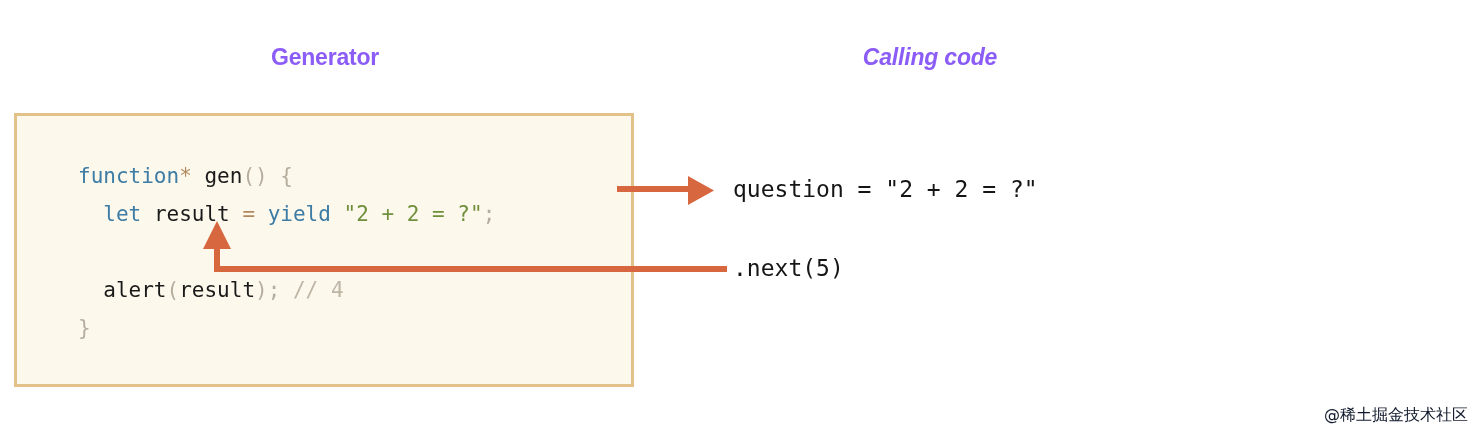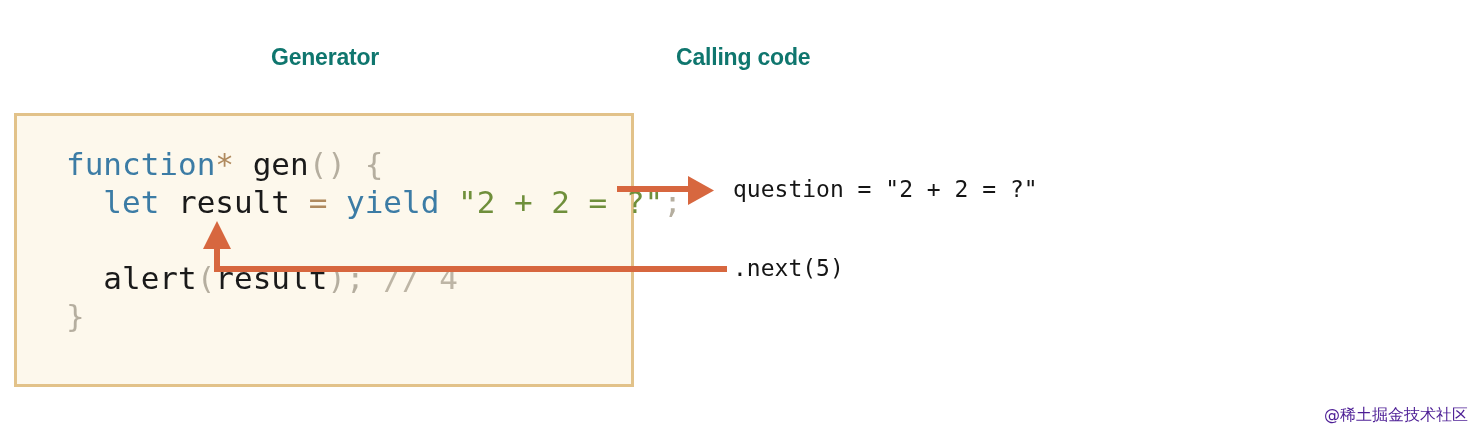--- a/index.html
+++ b/index.html
@@ -15,55 +15,56 @@
     font-family: "Liberation Sans", sans-serif;
     -webkit-font-smoothing: antialiased;
   }
 
   
   .heading {
     position: absolute;
     font-family: "Liberation Sans", sans-serif;
     font-weight: bold;
     font-size: 23px;
-    color: #0f766e;
+    color: #8b5cf6;
     letter-spacing: -0.2px;
     white-space: nowrap;
   }
   #heading-generator {
     left: 0;
     top: 44px;
     width: 650px;
     text-align: center;
   }
   #heading-calling {
-    left: 676px;
+    left: 740px;
     top: 44px;
     width: 380px;
-    text-align: left;
+    text-align: center;
+    font-style: italic;
   }
 
   
   #code-card {
     position: absolute;
     left: 14px;
     top: 113px;
     width: 620px;
     height: 274px;
     box-sizing: border-box;
     background: #fdf8ec;
     border: 3px solid #e2c289;
   }
   #code-block {
     position: absolute;
     left: 49px;
     top: 29px;
-    margin: 0;
+    margin: 12px;
     font-family: "DejaVu Sans Mono", "Liberation Mono", monospace;
-    font-size: 31px;
+    font-size: 21px;
     line-height: 38px;
     white-space: pre;
     color: #1a1a1a;
   }
   .tok-kw      { color: #3c7ca5; }
   .tok-op      { color: #b08a5e; }
   .tok-name    { color: #1a1a1a; }
   .tok-punct   { color: #b5ae9f; }
   .tok-string  { color: #6f8f3b; }
   .tok-comment { color: #bdb5a5; }
@@ -89,21 +90,21 @@
     pointer-events: none;
   }
 
   
   #watermark {
     position: absolute;
     right: 14px;
     bottom: 8px;
     font-family: "DejaVu Sans", sans-serif;
     font-size: 16px;
-    color: #4c1d95;
+    color: #0f172a;
     white-space: nowrap;
   }
 </style>
 </head>
 <body>
 
 <div class="heading" id="heading-generator">Generator</div>
 
 <div class="heading" id="heading-calling">Calling code</div>
 

